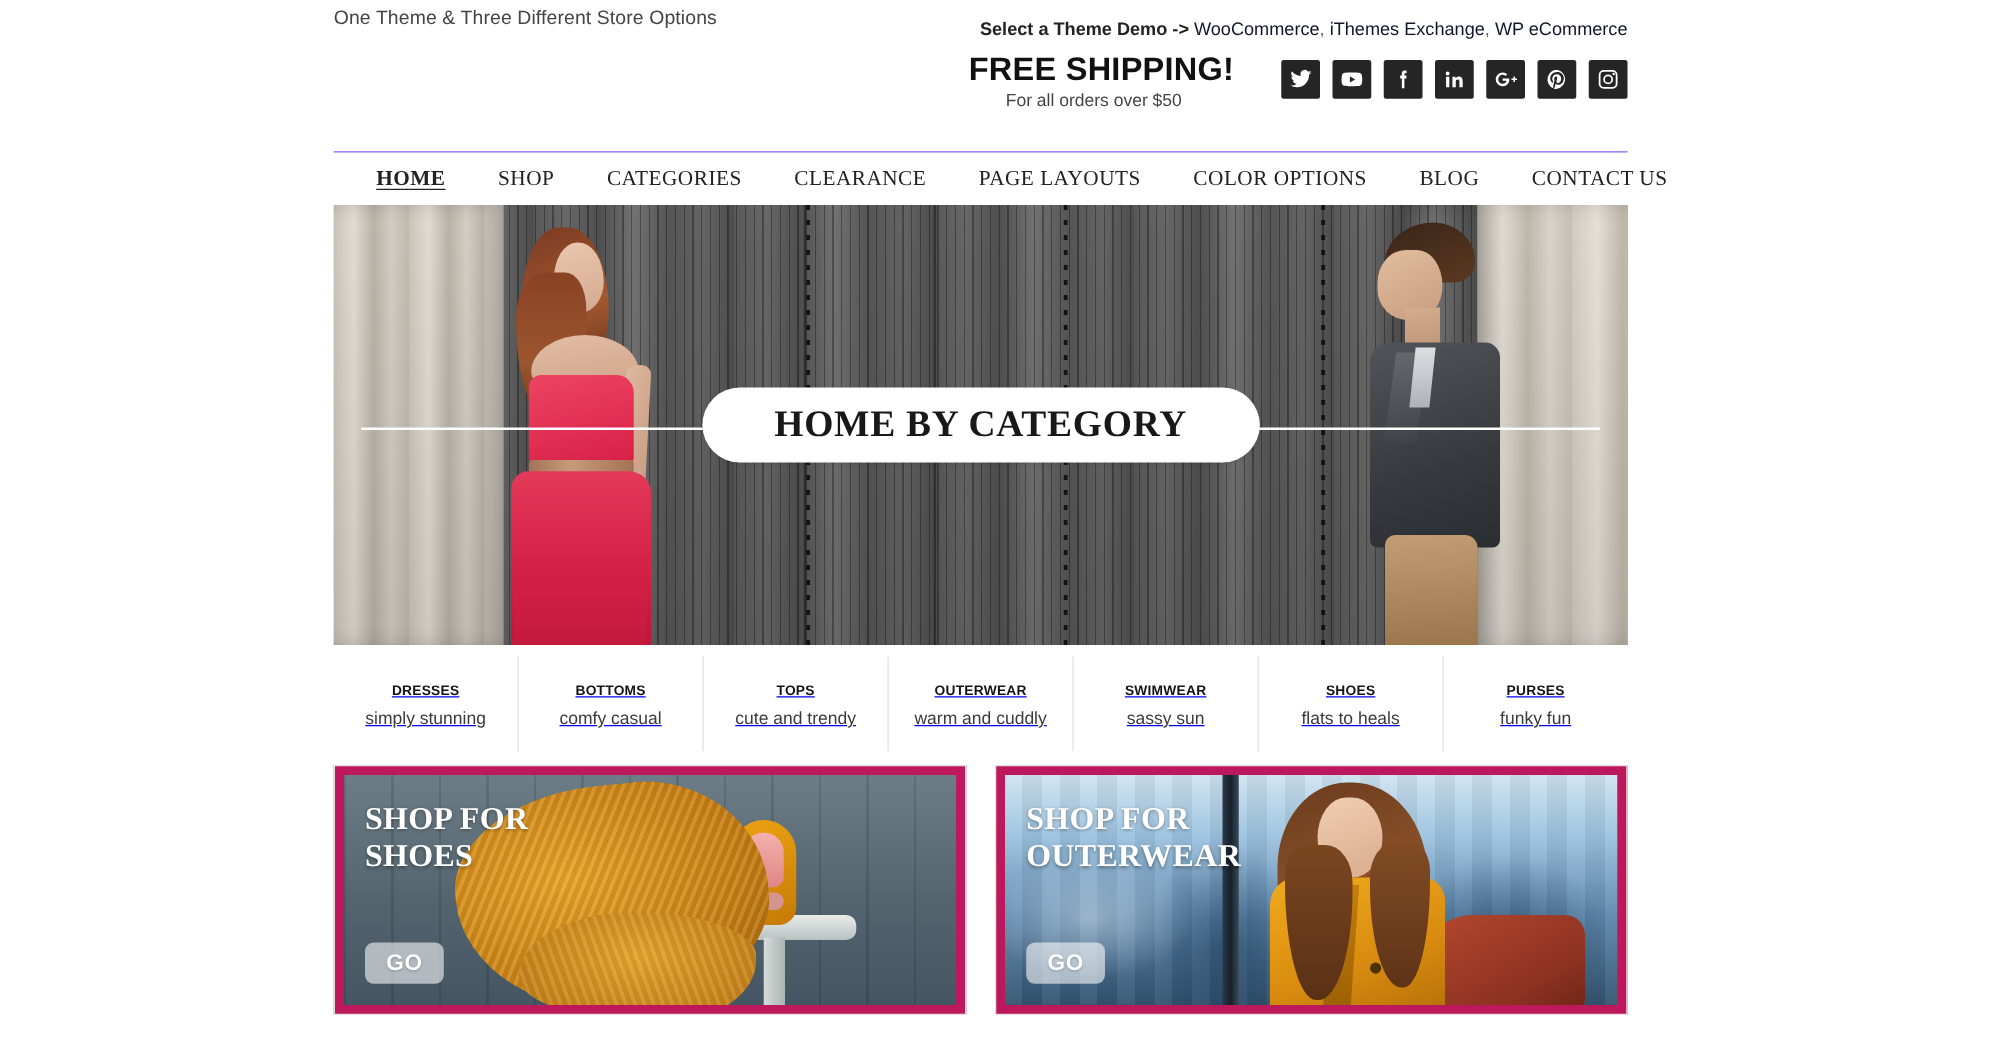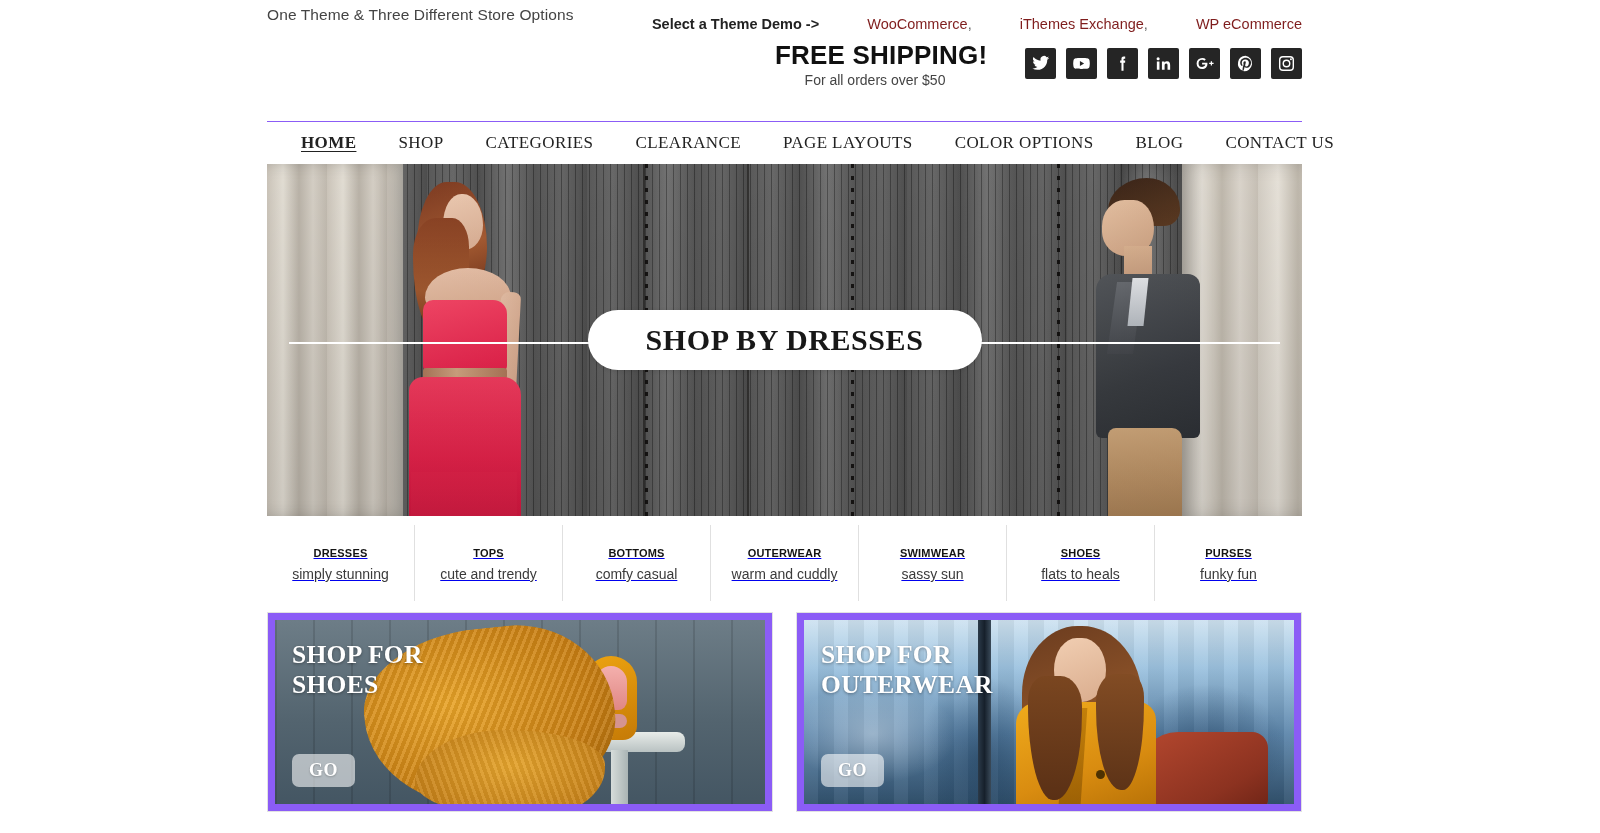--- a/index.html
+++ b/index.html
@@ -27,21 +27,21 @@
     font-size:15.5px; color:#444; line-height:20px; margin-top:1px;
     letter-spacing:.1px; white-space:nowrap;
   }
 
   .header-right { position:absolute; right:0; top:0; width:545px; height:110px; }
   .demo-line {
     position:absolute; right:0; top:14px;
     font-size:14.5px; line-height:20px; white-space:nowrap; color:#555;
   }
   .demo-label { font-weight:bold; color:#222; }
-  .demo-link { color:#7f1d1d; text-decoration:none;margin-left:44px; }
+  .demo-link { color:#0f172a; text-decoration:none; }
   .demo-sep { color:#666; }
 
   .ship-block { position:absolute; left:18px; top:41px; width:200px; text-align:center; }
   .ship-title {
     font-family:Liberation Sans, sans-serif;
     font-weight:bold; font-size:26px; color:#111; line-height:29px;
     letter-spacing:.2px; white-space:nowrap;
   }
   .ship-sub { font-size:14px; color:#444; line-height:19px; margin-top:1px; white-space:nowrap; }
 
@@ -221,37 +221,36 @@
     line-height:19px; white-space:nowrap;
   }
   .cat-sub {
     font-family:"Liberation Sans Narrow","Liberation Sans",sans-serif;
     font-size:14px; color:#3a3a3a; line-height:19px; margin-top:2px; white-space:nowrap;
   }
 
   
   .promos { top:612px; height:200px; display:flex; gap:23px; }
   .promo {
-    flex:1 1 0; background:#8b5cf6; border:1px solid #e2e2e2;
+    flex:1 1 0; background:#be185d; border:1px solid #e2e2e2;
     padding:7px; position:relative;
   }
   .promo-inner { position:relative; width:100%; height:100%; overflow:hidden; }
   .promo-title {
     position:absolute; left:17px; top:20px; z-index:4;
     font-family:"Liberation Serif", serif; font-weight:bold;
     font-size:25.5px; line-height:30px; color:#fff;
     letter-spacing:.3px; text-shadow:0 1px 3px rgba(0,0,0,.38);
   }
   .promo-go {
     position:absolute; left:17px; bottom:17px; z-index:4;
     background:rgba(255,255,255,.58); color:#fff;
     font-size:18px; font-weight:bold; letter-spacing:.5px;
     padding:6px 17px; border-radius:7px; text-decoration:none;
     text-shadow:0 1px 2px rgba(0,0,0,.25);
-    font-family:Liberation Serif, serif;
   }
 
   
   .p1-bg {
     position:absolute; inset:0;
     background:
       repeating-linear-gradient(90deg,
         rgba(0,0,0,.12) 0px, rgba(0,0,0,.12) 2px,
         rgba(0,0,0,0) 2px, rgba(0,0,0,0) 38px),
       linear-gradient(180deg,#6d7d87,#53646f 55%,#445663);
@@ -464,36 +463,36 @@
         <div class="mm-lapel"></div>
         <div class="mm-shirt"></div>
         <div class="mm-pants"></div>
       </div>
 
       <div class="hero-shade"></div>
     </div>
 
     <div class="hero-line"></div>
     <div class="hero-badge">
-      <span>SHOP BY DRESSES</span>
+      <span>HOME BY CATEGORY</span>
     </div>
   </div>
 
   <div class="container cats">
     <a class="cat" href="#">
       <div class="cat-name">DRESSES</div>
       <div class="cat-sub">simply stunning</div>
     </a>
     <a class="cat" href="#">
+      <div class="cat-name">BOTTOMS</div>
+      <div class="cat-sub">comfy casual</div>
+    </a>
+    <a class="cat" href="#">
       <div class="cat-name">TOPS</div>
       <div class="cat-sub">cute and trendy</div>
-    </a>
-    <a class="cat" href="#">
-      <div class="cat-name">BOTTOMS</div>
-      <div class="cat-sub">comfy casual</div>
     </a>
     <a class="cat" href="#">
       <div class="cat-name">OUTERWEAR</div>
       <div class="cat-sub">warm and cuddly</div>
     </a>
     <a class="cat" href="#">
       <div class="cat-name">SWIMWEAR</div>
       <div class="cat-sub">sassy sun</div>
     </a>
     <a class="cat" href="#">

